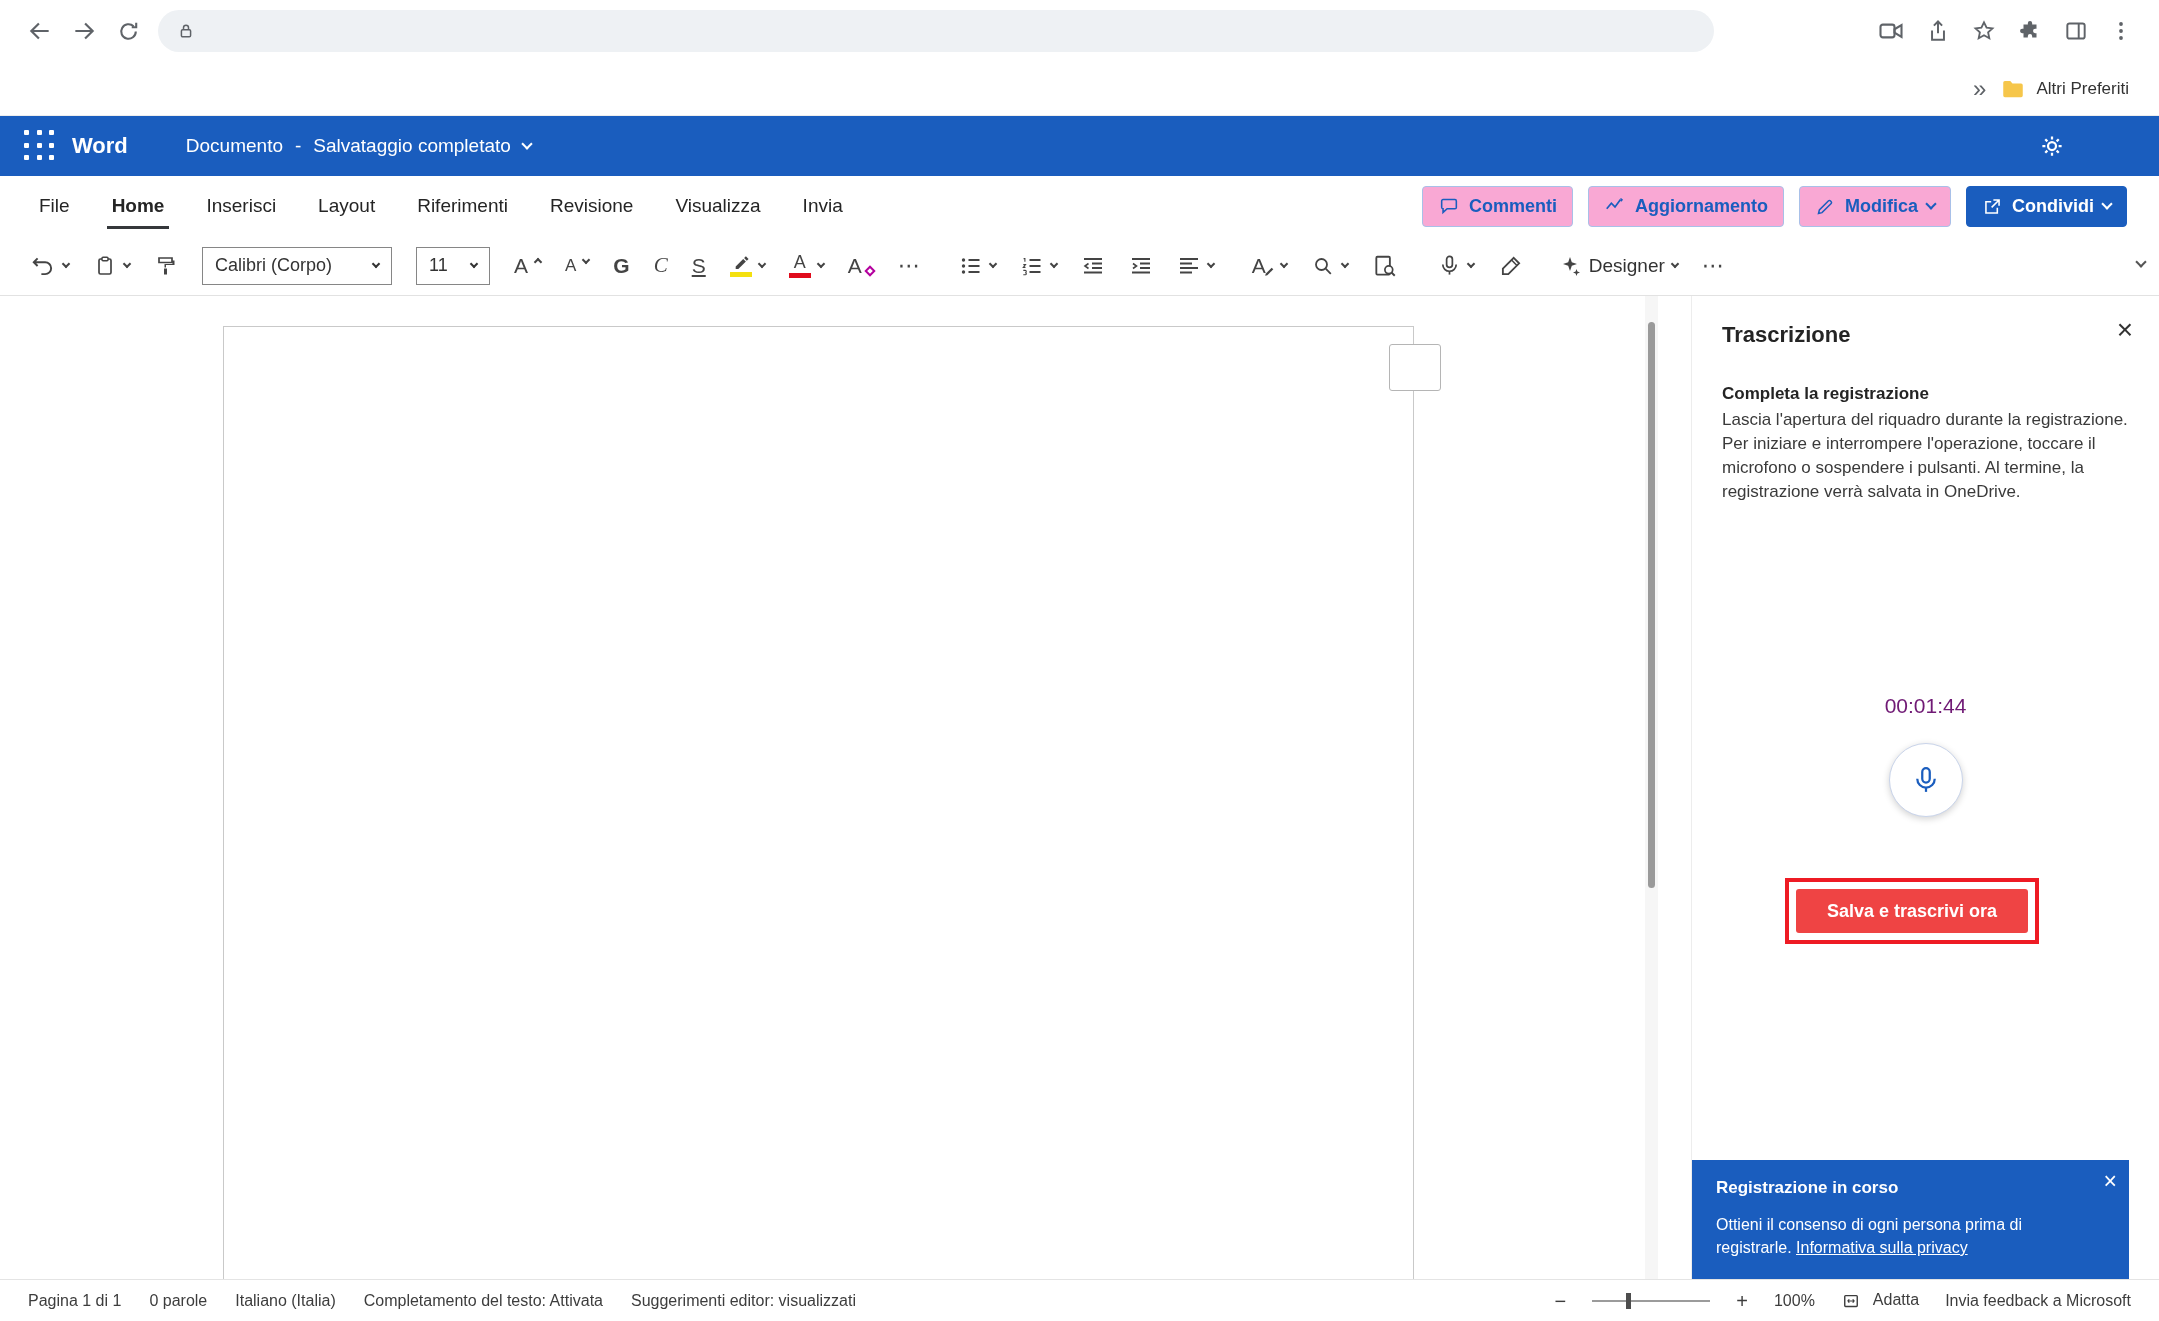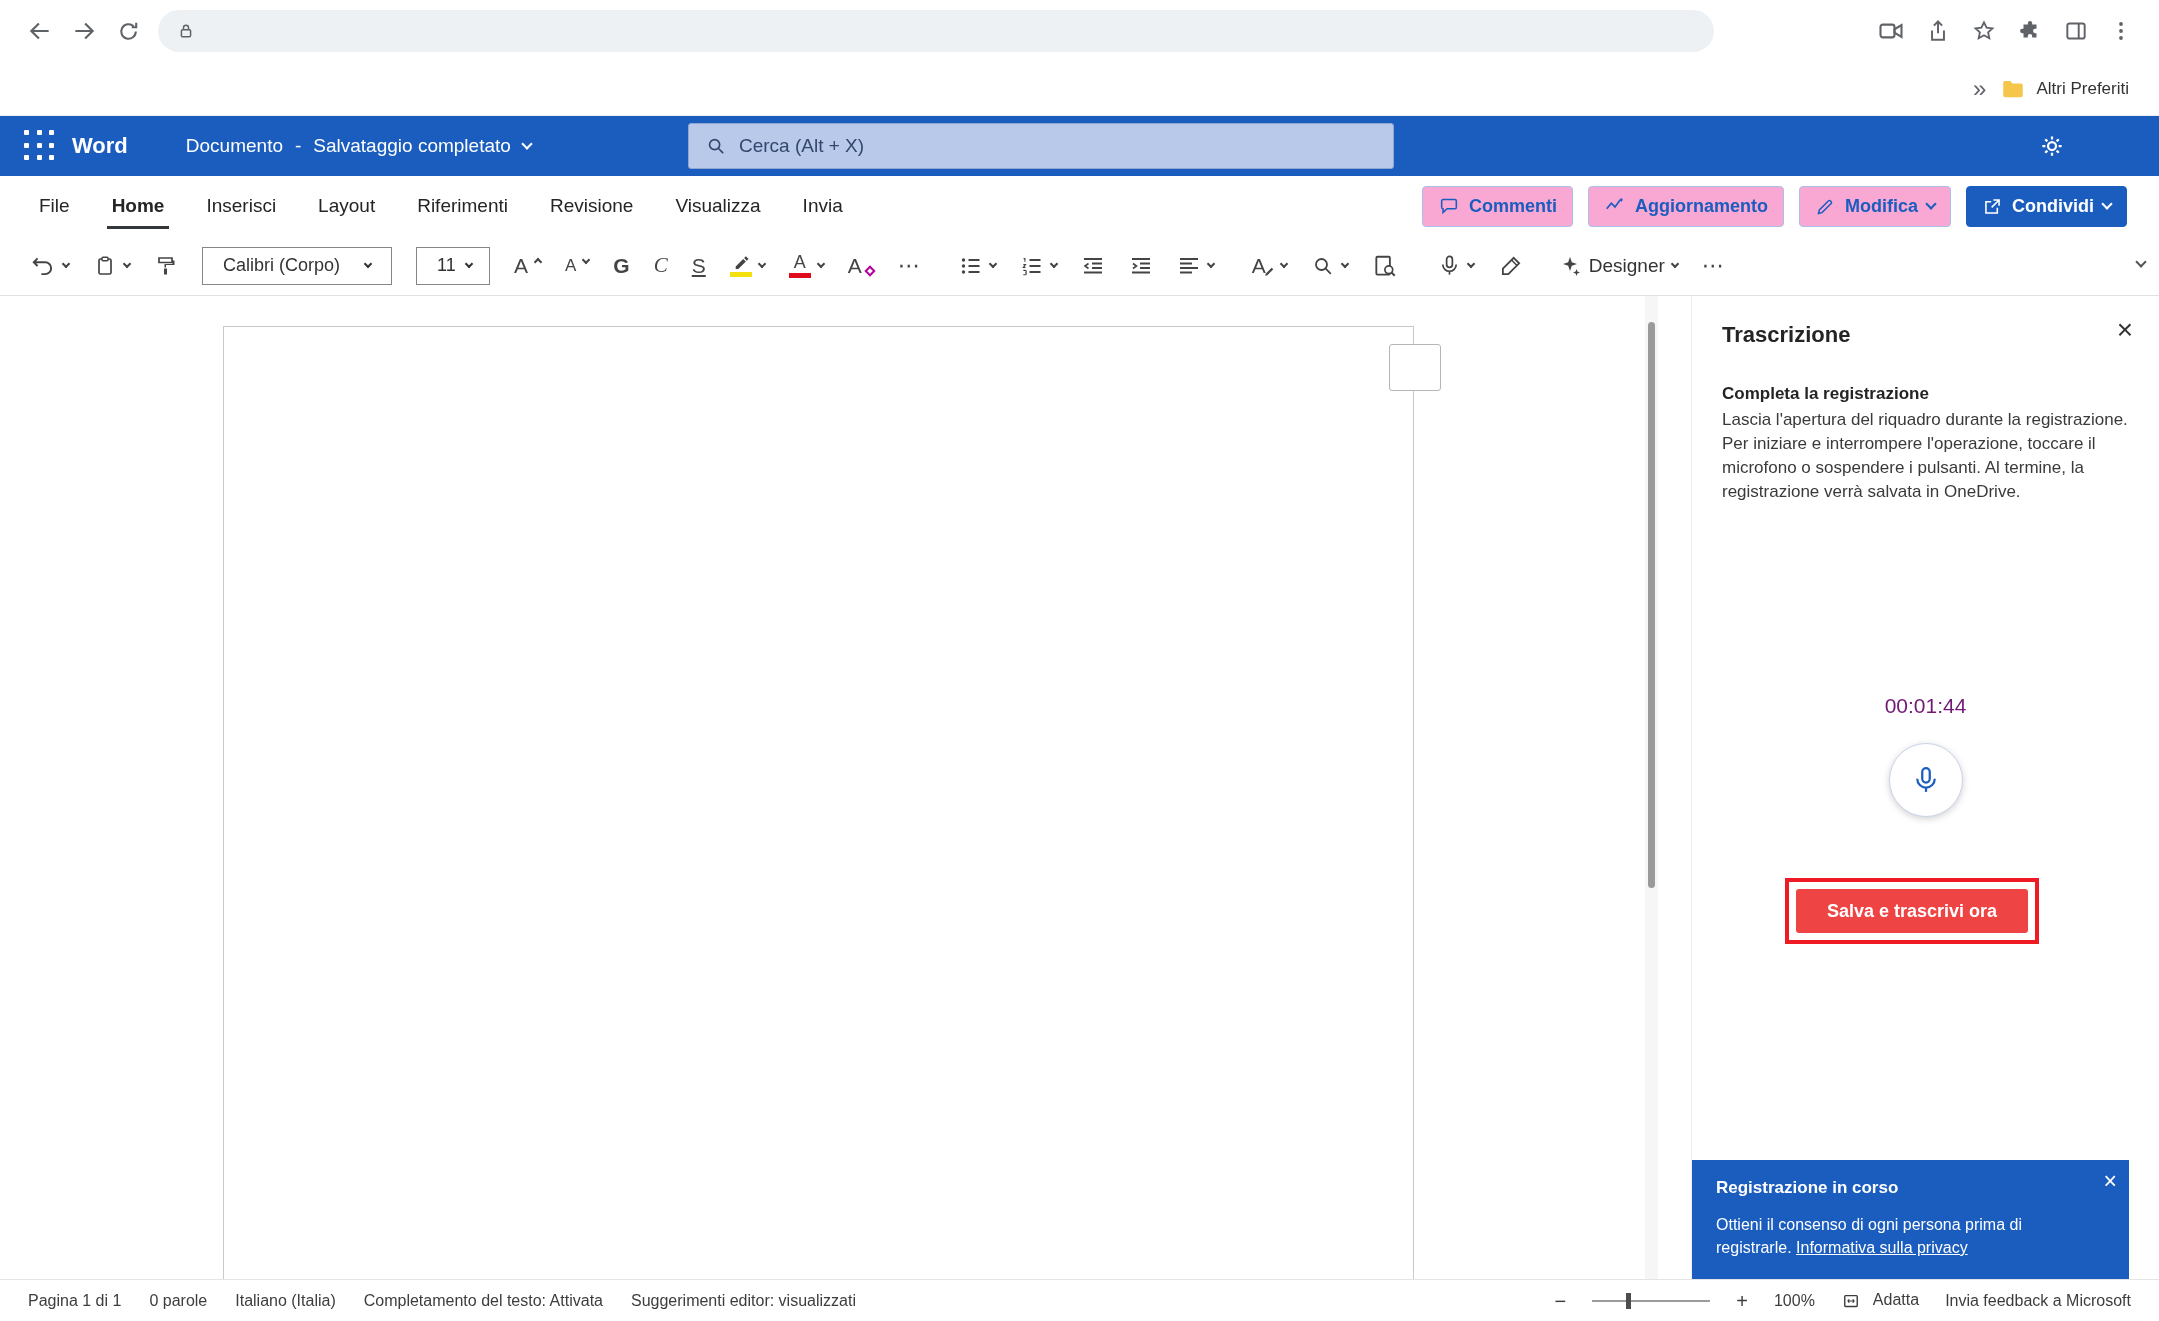--- a/index.html
+++ b/index.html
@@ -39,21 +39,21 @@
 .chev.up{transform:rotate(-135deg);margin-top:4px}
 .chev.tiny{width:6px;height:6px}
 
 
 .toolbar{position:relative;height:60px;display:flex;align-items:center;gap:24px;padding:0 30px;background:#fff;border-bottom:1px solid #e2e2e2;color:#444}
 .tbtn{display:flex;align-items:center;gap:7px;color:#444}
 .glyph{font-size:21px;color:#444;line-height:1}
 .glyph.b{font-weight:700}
 .glyph.i{font-style:italic;font-family:"Liberation Serif",serif}
 .glyph.u{text-decoration:underline}
-.combo{height:38px;border:1px solid #868686;display:flex;align-items:center;justify-content:space-between;padding:0 20px;font-size:18px;color:#333;background:#fff;gap:10px}
+.combo{height:38px;border:1px solid #868686;display:flex;align-items:center;justify-content:space-between;padding:0 12px;font-size:18px;color:#333;background:#fff;gap:10px}
 .stack{display:flex;flex-direction:column;align-items:center;gap:2px}
 .colorbar{width:22px;height:5px}
 .more-dots{font-size:22px;color:#444;letter-spacing:1px;line-height:1}
 .tb-collapse{position:absolute;right:14px;top:26px;color:#555}
 .eraser{width:8px;height:8px;border:2px solid #b4009e;transform:rotate(45deg);margin-left:-3px;margin-top:10px}
 
 
 .content{position:relative;height:983px;background:#fff;overflow:hidden}
 .page{position:absolute;left:223px;top:30px;width:1191px;height:1400px;background:#fff;border:1px solid #c9c9c9}
 .page-flag{position:absolute;left:1389px;top:48px;width:52px;height:47px;background:#fff;border:1px solid #b5b5b5;border-radius:3px}
@@ -173,27 +173,20 @@
         <i></i>
         <i></i>
       </div>
     <span class="app-name">Word</span>
     <div class="doc-title">
       <span>Documento</span>
       <span>-</span>
       <span>Salvataggio completato</span>
       <span class="chev"></span>
     </div>
-    <div class="hdr-search">
-      <svg width="22" height="22" viewBox="0 0 24 24">
-          <circle cx="10.5" cy="10.5" r="5.5" fill="none" stroke="currentColor" stroke-width="1.8"></circle>
-          <line x1="14.7" y1="14.7" x2="19.8" y2="19.8" stroke="currentColor" stroke-width="1.8"></line>
-        </svg>
-      <input type="text" placeholder="Cerca (Alt + X)" style="">
-    </div>
     <div class="gear-btn">
       <svg width="30" height="30" viewBox="0 0 24 24">
           <circle cx="12" cy="12" r="3.2" fill="none" stroke="currentColor" stroke-width="1.8"></circle>
           <path d="M12 4.3v2.4M12 17.3v2.4M4.3 12h2.4M17.3 12h2.4M6.6 6.6l1.7 1.7M15.7 15.7l1.7 1.7M17.4 6.6l-1.7 1.7M8.3 15.7l-1.7 1.7" stroke="currentColor" stroke-width="1.8"></path>
         </svg>
     </div>
   </div>
 
   <div class="ribbon-tabs">
     <div class="tab">File</div>

